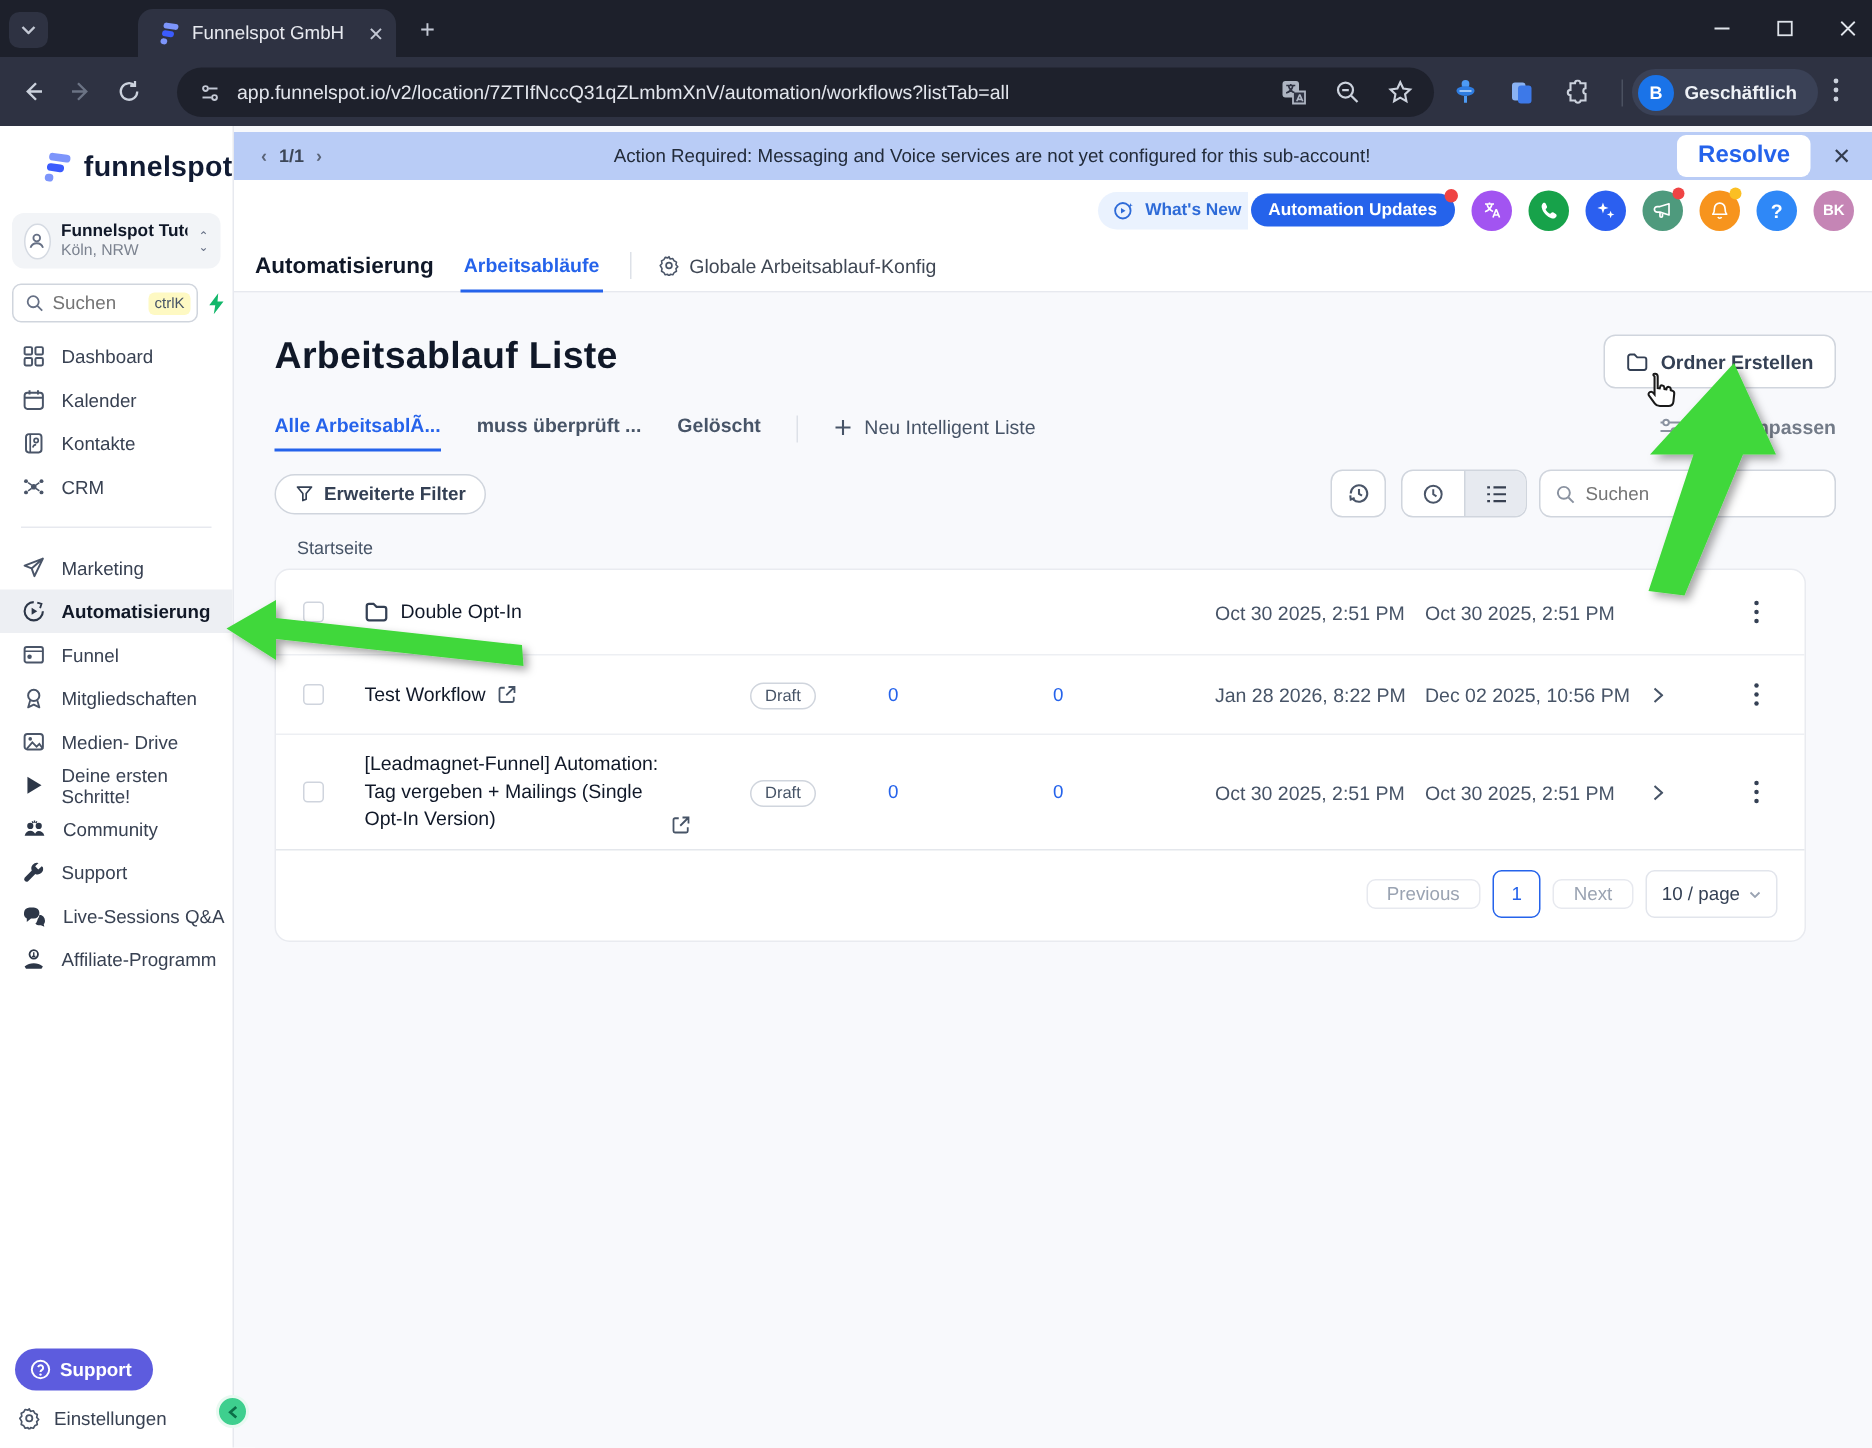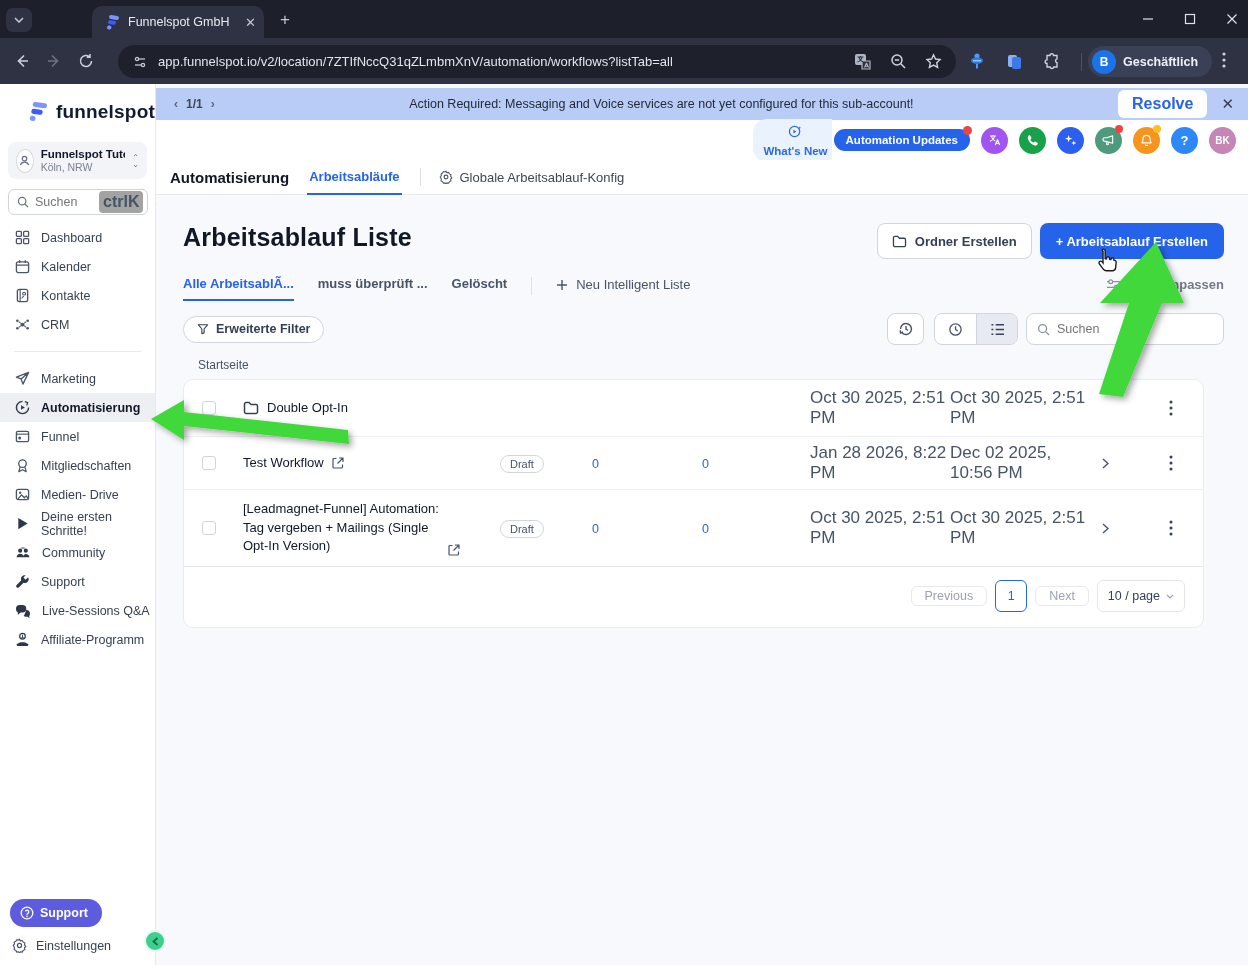--- a/index.html
+++ b/index.html
@@ -36,40 +36,40 @@
   .brand { display:flex; align-items:center; gap:7px; padding:16px 0 10px 26px; }
   .brand-name { font-size:19px; font-weight:600; color:#111b33; letter-spacing:.2px; }
   .account-box { margin:8px 8px 0 8px; background:#f2f4f7; border-radius:8px; display:flex; align-items:center; padding:6px 8px; gap:7px; }
   .acc-av { width:24px; height:24px; border-radius:50%; background:#fff; border:1px solid #d5dae2; display:flex; align-items:center; justify-content:center; }
   .acc-name { font-size:11.5px; font-weight:700; color:#101828; white-space:nowrap; overflow:hidden; }
   .acc-loc { font-size:10.5px; color:#7b828f; margin-top:1px; }
   .acc-chev { margin-left:auto; color:#667085; font-size:8px; line-height:7px; text-align:center; }
   .side-search-row { display:flex; align-items:center; gap:6px; margin:10px 8px 8px 8px; }
   .side-search { flex:1; height:26px; border:1px solid #d0d5dd; border-radius:6px; display:flex; align-items:center; padding:0 4px 0 8px; gap:6px; background:#fff; }
   .side-search input { border:none; outline:none; width:58px; font-size:12.5px; color:#344054; font-family:inherit; background:transparent; }
-  .kbd { background:#a3a3a3; border-radius:4px; font-size:16px; color:#475467; padding:2px 4px; font-weight:700; }
+  .kbd { background:#fef9c3; border-radius:4px; font-size:10px; color:#475467; padding:2px 4px; font-weight:400; }
   .spark-btn { width:22px; height:22px; display:flex; align-items:center; justify-content:center; }
   .menu { margin-top:8px; }
   .mi { display:flex; align-items:center; gap:11px; height:29px; padding-left:15px; font-size:12.5px; color:#384152; cursor:pointer; }
   .mi.active { background:#edeff3; color:#111827; font-weight:600; }
   .menu-div { height:1px; background:#e7e9ef; margin:12px 14px; }
   .support-pill { position:absolute; left:10px; bottom:38px; height:28px; background:#5d5cde; color:#fff; border-radius:15px; display:flex; align-items:center; gap:6px; padding:0 14px 0 10px; font-size:12.5px; font-weight:700; }
   .settings-row { position:absolute; left:12px; bottom:12px; display:flex; align-items:center; gap:9px; font-size:12.5px; color:#384152; }
   .collapse-btn { position:absolute; right:-11px; bottom:13px; width:22px; height:22px; border-radius:50%; background:#3ecf8e; border:2px solid #e9f9f1; display:flex; align-items:center; justify-content:center; z-index:5; }
 
   
   .banner { margin-top:4px; height:32px; background:#b9ccf6; display:flex; align-items:center; padding:0 14px 0 18px; }
   .banner-pager { display:flex; align-items:center; gap:8px; color:#3c4657; font-size:12px; font-weight:600; }
   .banner-msg { flex:1; text-align:center; font-size:12.5px; color:#222b3a; }
   .resolve-btn { background:#fff; color:#2563eb; border:none; font-weight:700; font-size:16px; border-radius:6px; padding:5px 14px; margin-left:10px; font-family:inherit; }
   .banner-close { margin-left:auto; padding-left:14px; color:#333c4e; font-size:15px; }
 
   
   .topbar { height:40px; background:#fff; display:flex; align-items:center; justify-content:flex-end; padding-right:12px; gap:6px; }
-  .whatsnew { display:flex; align-items:center; gap:6px; background:#eaf2fe; border-radius:14px 0 0 14px; padding:5px 4px 5px 10px; color:#2e6bd8; font-size:11.5px; font-weight:700;flex-direction:column; }
+  .whatsnew { display:flex; align-items:center; gap:6px; background:#eaf2fe; border-radius:14px 0 0 14px; padding:5px 4px 5px 10px; color:#2e6bd8; font-size:11.5px; font-weight:700; }
   .autoupd { position:relative; background:#2563eb; color:#fff; border-radius:14px; padding:5px 12px; font-size:11.5px; font-weight:700; margin-left:-4px; }
   .autoupd .dot { position:absolute; right:-2px; top:-3px; width:9px; height:9px; background:#ef4444; border-radius:50%; }
   .circ { width:27px; height:27px; border-radius:50%; display:flex; align-items:center; justify-content:center; position:relative; color:#fff; font-weight:700; font-size:11px; margin-left:5px; }
   .circ .nd { position:absolute; right:-1px; top:-2px; width:8px; height:8px; border-radius:50%; }
 
   
   .navrow { height:35px; background:#fff; border-bottom:1px solid #e7e9ef; display:flex; align-items:center; padding-left:14px; gap:18px; }
   .nav-title { font-size:15px; font-weight:700; color:#101828; }
   .nav-tab { height:35px; display:flex; align-items:center; font-size:13px; color:#2563eb; font-weight:600; border-bottom:2px solid #2563eb; padding:0 2px; }
   .nav-sep { width:1px; height:18px; background:#dde1e8; }
@@ -101,21 +101,21 @@
   .breadcrumb { margin:13px 0 7px 15px; font-size:12px; color:#475467; }
 
   
   .card { background:#fff; border:1px solid #e9ebf0; border-radius:10px; width:1021px; }
   .trow { display:grid; grid-template-columns:56px 260px 90px 110px 110px 140px 140px 1fr; align-items:center; border-bottom:1px solid #edeff3; }
   .trow.head { height:34px; font-size:12px; color:#697586; }
   .trow.head > div { white-space:nowrap; overflow:hidden; }
   .cell-check { padding-left:18px; display:flex; align-items:center; gap:7px; }
   .checkbox { width:14px; height:14px; border:1.5px solid #cfd4dd; border-radius:3px; background:#fff; }
   .name-cell { display:flex; align-items:center; gap:8px; font-size:13px; color:#101828; padding:8px 14px 8px 3px; line-height:1.45; }
-  .datecell { font-size:17px; color:#475467; }
+  .datecell { font-size:13px; color:#475467; }
   .zerolink { font-size:12.5px; color:#2563eb; padding-left:2px; }
   .badge { display:inline-block; border:1px solid #d0d5dd; border-radius:11px; font-size:11px; color:#475467; padding:2px 9px; background:#fff; }
   .stats-cell { display:flex; align-items:center; justify-content:space-between; padding:0 30px 0 12px; }
   .r1 { height:57px; } .r2 { height:53px; } .r3 { min-height:77px; }
   .tfoot { display:flex; align-items:center; justify-content:flex-end; gap:8px; padding:13px 18px 15px; }
   .pg-btn { height:20px; border:1px solid #e7e9ef; background:#fff; border-radius:6px; padding:0 13px; font-size:12.5px; color:#9aa3b2; display:flex; align-items:center; font-family:inherit; }
   .pg-num { width:32px; height:32px; border:1px solid #2563eb; color:#2563eb; background:#fff; border-radius:6px; display:flex; align-items:center; justify-content:center; font-size:12.5px; }
   .pg-size { height:32px; border:1px solid #e2e5ec; background:#fff; border-radius:6px; padding:0 10px; font-size:12.5px; color:#344054; display:flex; align-items:center; gap:6px; }
 
   .overlay { position:absolute; top:0; left:0; width:1248px; height:965px; pointer-events:none; z-index:60; }
@@ -474,23 +474,20 @@
     <div class="main">
       <div class="title-row">
         <h1 class="page-title">Arbeitsablauf Liste</h1>
         <div class="title-actions">
           <button class="btn-outline">
             <svg class="ic" width="15" height="13" viewBox="0 0 16 14">
                 <path d="M1.5 3a1.5 1.5 0 0 1 1.5-1.5h3L8 3.5h5A1.5 1.5 0 0 1 14.5 5v6A1.5 1.5 0 0 1 13 12.5H3A1.5 1.5 0 0 1 1.5 11z" fill="none" stroke="#344054" stroke-width="1.4"></path>
               </svg>
             <span>Ordner Erstellen</span>
           </button>
-          <button class="btn-primary">
-            <span>+ Arbeitsablauf Erstellen</span>
-          </button>
         </div>
       </div>
 
       <div class="tabs-row">
         <span class="ltab active">Alle ArbeitsablÃ...</span>
         <span class="ltab">muss überprüft ...</span>
         <span class="ltab">Gelöscht</span>
         <span class="tabs-sep"></span>
         <span class="smartlist">
           <svg class="ic" width="12" height="12" viewBox="0 0 12 12">

